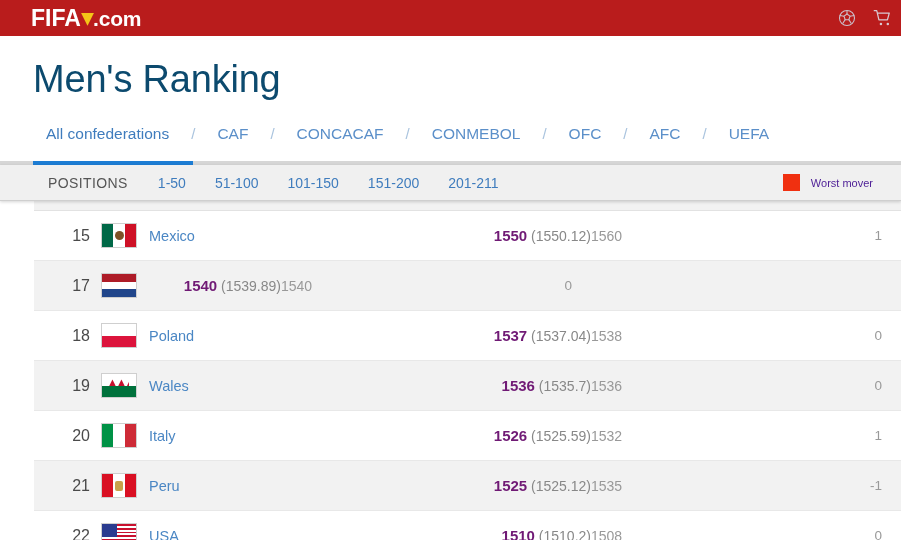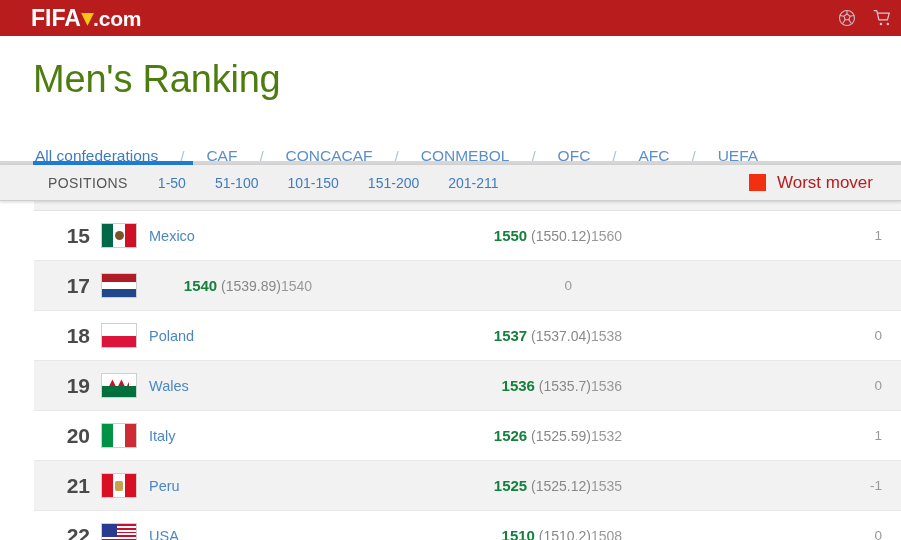--- a/index.html
+++ b/index.html
@@ -52,36 +52,36 @@
     top: 0;
     height: 36px;
     display: flex;
     align-items: center;
     gap: 16px;
   }
   .topicons .ic { width: 20px; height: 20px; display:block; opacity: .85; cursor: pointer; }
 
   
   .title {
-    color: #4d7c0f;
+    color: #0c4a6e;
     font-size: 38px;
     font-weight: 400;
     margin: 22px 0 0 33px;
     letter-spacing: -0.2px;
     white-space: nowrap;
   }
 
   
   .tabs {
     position: relative;
     margin-top: 24px;
     height: 40px;
     display: flex;
-    align-items: flex-end;
-    padding-left: 35px;
+    align-items: flex-start;
+    padding-left: 46px;
   }
   .tab {
     color: #5b8fc9;
     font-size: 15.5px;
     white-space: nowrap;
     cursor: pointer;
   }
   .tab.active { color: #3f7cbd; }
   .tab-sep {
     color: #a9c3de;
@@ -130,21 +130,21 @@
   }
   .worst {
     position: absolute;
     right: 28px;
     display: flex;
     align-items: center;
     gap: 11px;
     cursor: pointer;
   }
   .worst .sw { width: 17px; height: 17px; background: #f03010; display:block; }
-  .worst .wtxt { color: #b91c1c; font-size: 17px; }
+  .worst .wtxt { color: #4c1d95; font-size: 11px; }
 
   
   .tablewrap {
     position: relative;
     height: 354px;
     overflow: hidden;
     background: #ffffff;
   }
   .gap-strip {
     height: 10px;
@@ -160,22 +160,22 @@
     align-items: center;
     border-bottom: 1px solid #e8e8e8;
     background: #ffffff;
   }
   .row.alt { background: #f2f2f2; }
 
   .c-rank {
     width: 67px;
     text-align: right;
     padding-right: 11px;
-    font-size: 21px;
-    font-weight: bold;
+    font-size: 16px;
+    font-weight: normal;
     color: #4a4a4a;
   }
   .c-flag { width: 40px; display: flex; align-items: center; }
   .flag {
     width: 36px; height: 25px;
     border: 1px solid #cfcfcf;
     position: relative;
     overflow: hidden;
     display: block;
   }
@@ -186,21 +186,21 @@
     color: #4b87c4;
     cursor: pointer;
   }
   .c-pts {
     width: 140px;
     text-align: right;
     font-size: 14px;
     color: #888888;
     white-space: nowrap;
   }
-  .c-pts b { color: #15803d; font-size: 15px; font-weight: bold; }
+  .c-pts b { color: #701a75; font-size: 15px; font-weight: bold; }
   .c-prev {
     width: 150px;
     font-size: 14px;
     color: #999999;
   }
   .c-move {
     width: 160px;
     text-align: right;
     padding-right: 19px;
     font-size: 13.5px;

